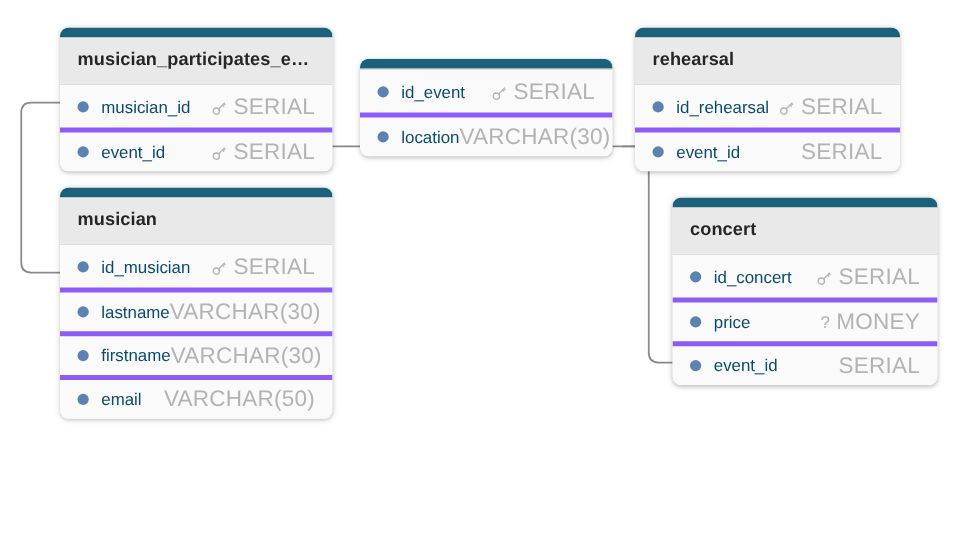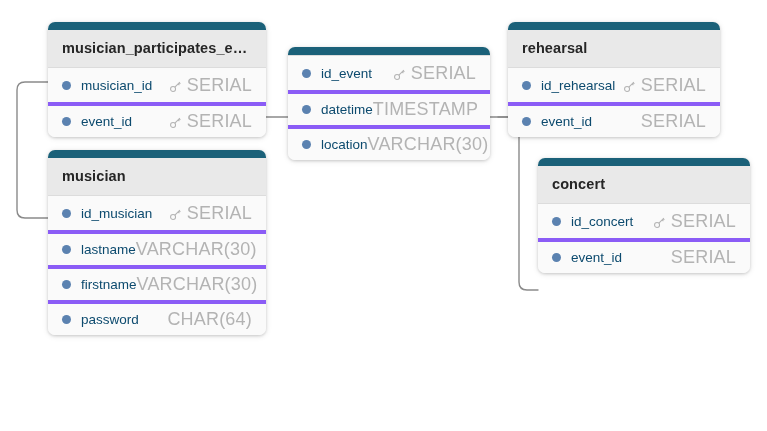--- a/index.html
+++ b/index.html
@@ -229,28 +229,28 @@
 
       <div class="attr-row">
         <span class="attr-bullet"></span>
         <span class="attr-name">firstname</span>
         <span class="attr-meta">
           <span class="attr-type">VARCHAR(30)</span>
         </span>
       </div>
 
 
-
-      <div class="attr-row">
-        <span class="attr-bullet"></span>
-        <span class="attr-name">password</span>
-        <span class="attr-meta">
-          <span class="attr-type">CHAR(64)</span>
-        </span>
-      </div>
+      <div class="attr-row">
+        <span class="attr-bullet"></span>
+        <span class="attr-name">email</span>
+        <span class="attr-meta">
+          <span class="attr-type">VARCHAR(50)</span>
+        </span>
+      </div>
+
 
     </div>
   </div>
 
   <div class="entity" id="ent-event">
     <div class="entity-accent"></div>
     <div class="attr-list">
 
       <div class="attr-row">
         <span class="attr-bullet"></span>
@@ -263,27 +263,20 @@
                 <path d="M7.2 8.8 L13.4 2.6"></path>
                 <path d="M11.2 4.8 L12.8 6.4"></path>
                 <path d="M12.6 3.4 L14.0 4.8"></path>
               </g>
             </svg>
           </span>
           <span class="attr-type">SERIAL</span>
         </span>
       </div>
 
-      <div class="attr-row">
-        <span class="attr-bullet"></span>
-        <span class="attr-name">datetime</span>
-        <span class="attr-meta">
-          <span class="attr-type">TIMESTAMP</span>
-        </span>
-      </div>
 
       <div class="attr-row">
         <span class="attr-bullet"></span>
         <span class="attr-name">location</span>
         <span class="attr-meta">
           <span class="attr-type">VARCHAR(30)</span>
         </span>
       </div>
 
     </div>
@@ -339,20 +332,28 @@
                 <path d="M7.2 8.8 L13.4 2.6"></path>
                 <path d="M11.2 4.8 L12.8 6.4"></path>
                 <path d="M12.6 3.4 L14.0 4.8"></path>
               </g>
             </svg>
           </span>
           <span class="attr-type">SERIAL</span>
         </span>
       </div>
 
+      <div class="attr-row">
+        <span class="attr-bullet"></span>
+        <span class="attr-name">price</span>
+        <span class="attr-meta">
+          <span class="nullable-mark">?</span>
+          <span class="attr-type">MONEY</span>
+        </span>
+      </div>
 
       <div class="attr-row">
         <span class="attr-bullet"></span>
         <span class="attr-name">event_id</span>
         <span class="attr-meta">
           <span class="attr-type">SERIAL</span>
         </span>
       </div>
 
     </div>

